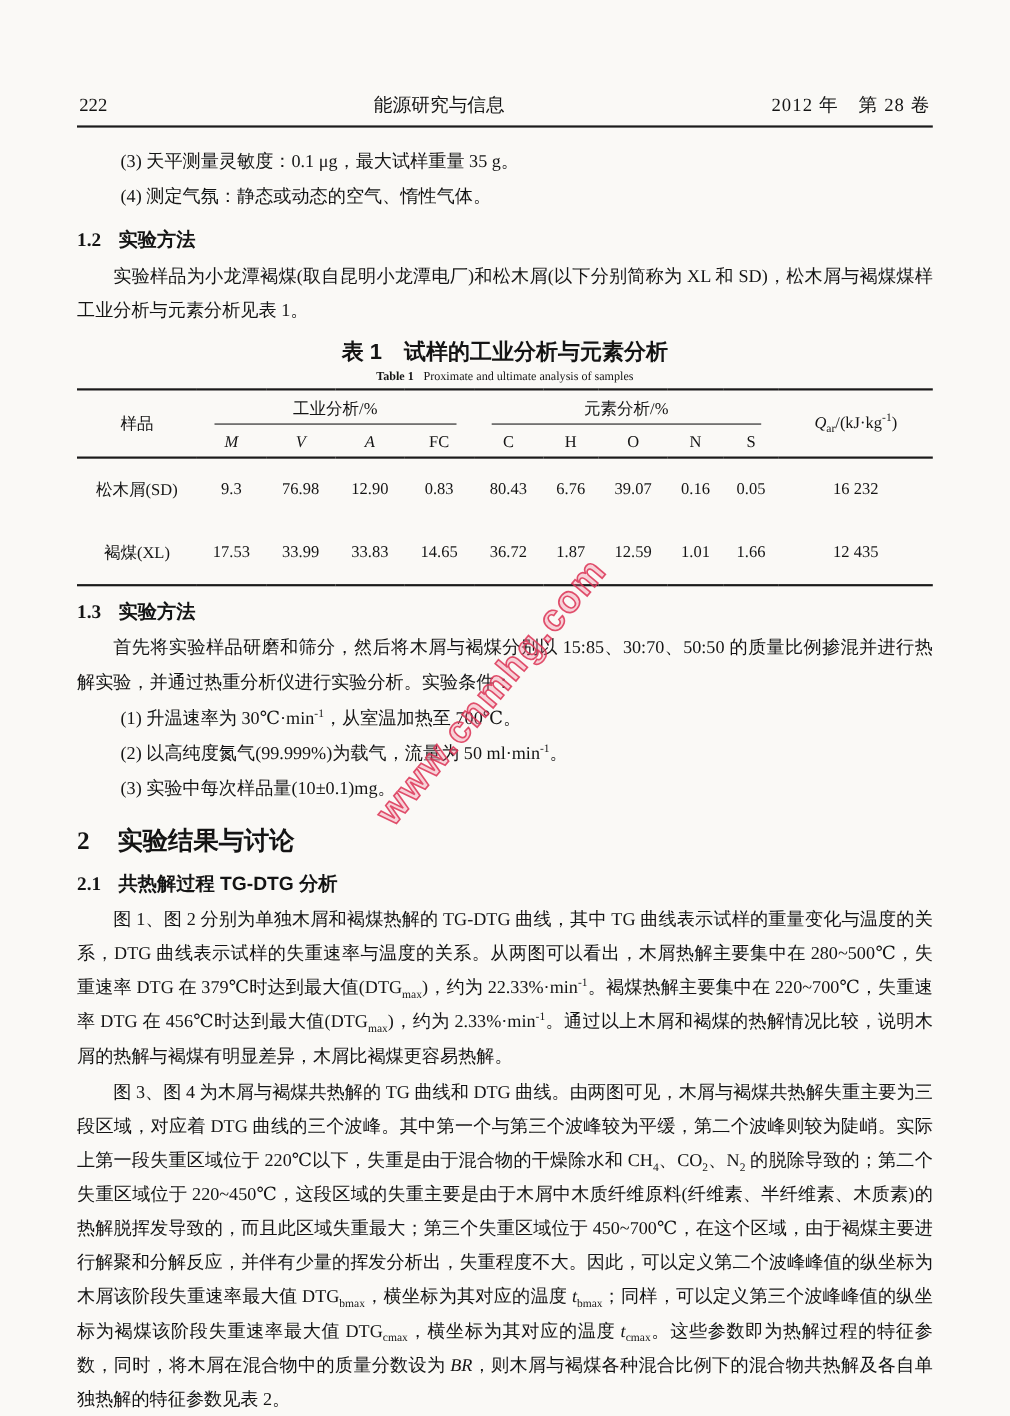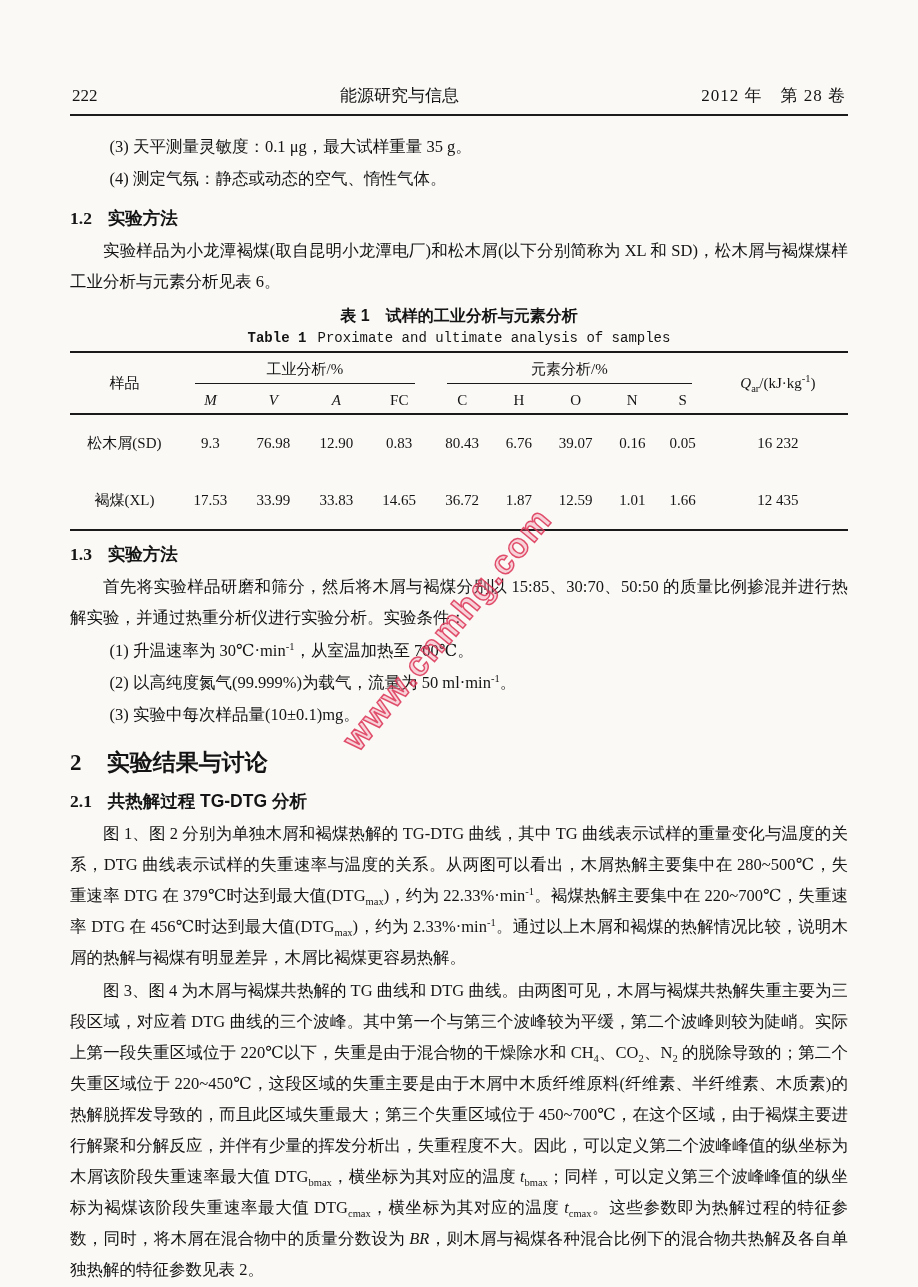--- a/index.html
+++ b/index.html
@@ -31,24 +31,24 @@
   }
   .sec .n{margin-right:0.9em;font-family:"Liberation Serif",serif;}
   .sec-big{
     margin:16px 0 8px;font-size:23px;font-weight:bold;
     font-family:"Liberation Sans","DejaVu Sans",sans-serif;
   }
   .sec-big .n{margin-right:1.1em;font-family:"Liberation Serif",serif;}
 
   
   .cap-zh{
-    text-align:center;font-weight:bold;font-size:16px;margin-top:9px;
+    text-align:center;font-weight:bold;font-size:20px;margin-top:9px;
     font-family:"Liberation Sans","DejaVu Sans",sans-serif;
   }
-  .cap-en{text-align:center;font-size:14px;margin:3px 0 5px;font-family:Liberation Mono, monospace;}
+  .cap-en{text-align:center;font-size:11px;margin:3px 0 5px;}
   .cap-en b{margin-right:0.8em;}
 
   
   table.t1{
     width:100%;border-collapse:collapse;font-size:15px;
     border-top:2.4px solid #1a1a1a;border-bottom:2.4px solid #1a1a1a;margin-top:2px;
   }
   table.t1 thead{border-bottom:2.2px solid #1a1a1a;}
   table.t1 th,table.t1 td{font-weight:normal;text-align:center;padding:4px 2px;white-space:nowrap;}
   table.t1 .spanner{padding-top:7px;}
@@ -82,21 +82,21 @@
   </header>
 
   <main>
 
     <p class="list-line">(3) 天平测量灵敏度：0.1 μg，最大试样重量 35 g。</p>
     <p class="list-line">(4) 测定气氛：静态或动态的空气、惰性气体。</p>
 
     <h3 class="sec">
       <span class="n">1.2</span><span>实验方法</span>
     </h3>
-    <p class="para">实验样品为小龙潭褐煤(取自昆明小龙潭电厂)和松木屑(以下分别简称为 XL 和 SD)，松木屑与褐煤煤样工业分析与元素分析见表 6。</p>
+    <p class="para">实验样品为小龙潭褐煤(取自昆明小龙潭电厂)和松木屑(以下分别简称为 XL 和 SD)，松木屑与褐煤煤样工业分析与元素分析见表 1。</p>
 
     <div class="cap-zh">表 1　试样的工业分析与元素分析</div>
     <div class="cap-en">
       <b>Table 1</b><span>Proximate and ultimate analysis of samples</span>
     </div>
 
     <table class="t1">
       <thead>
         <tr>
           <th rowspan="2" class="c-sample">样品</th>

